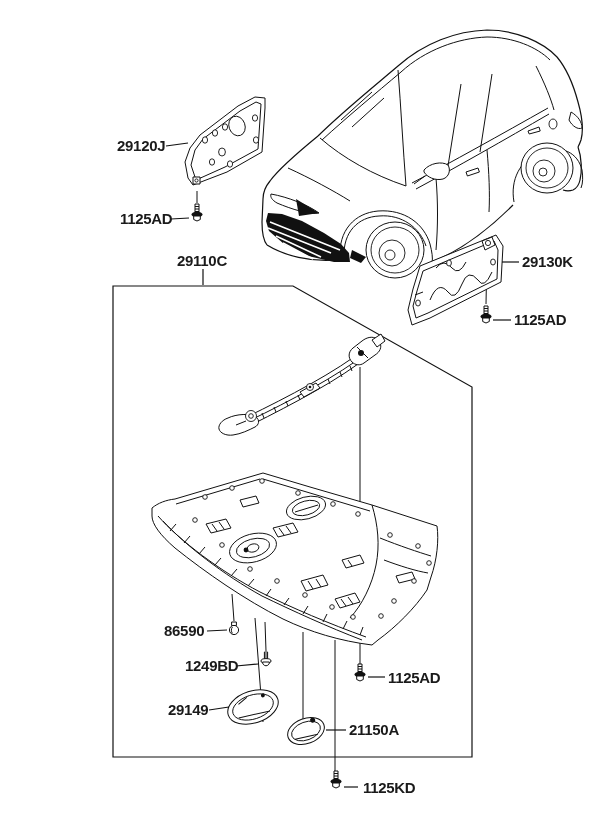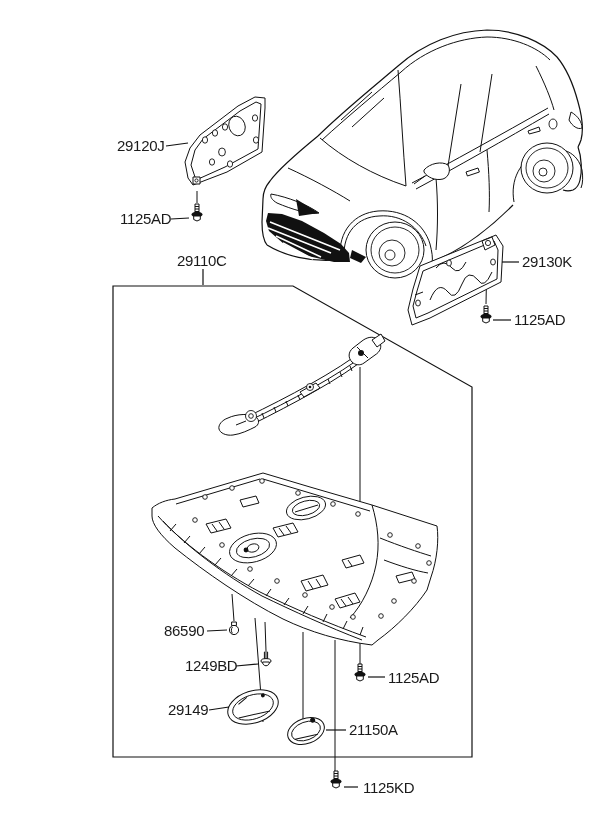--- a/index.html
+++ b/index.html
@@ -1,17 +1,17 @@
 <!DOCTYPE html>
 <html><head>
 <meta charset="utf-8">
 <style>
   html,body{margin:0;padding:0;background:#ffffff;}
   .stage{position:relative;width:600px;height:820px;background:#ffffff;overflow:hidden;
-         font-family:"Liberation Sans", sans-serif;}
+         font-family:"Liberation Sans", sans-serif;font-weight:bold;}
   svg{display:block;}
   .ln{stroke:#111;stroke-width:1;fill:none;}
   .ln2{stroke:#111;stroke-width:1.2;fill:none;}
   .fw{stroke:#111;stroke-width:1;fill:#ffffff;}
   .fb{stroke:none;fill:#111;}
   .hole{stroke:#111;stroke-width:0.9;fill:#ffffff;}
   .callout{font-family:"Liberation Sans", sans-serif;font-size:15px;letter-spacing:-0.3px;
            fill:#1a1a1a;}
 </style>
 </head>

